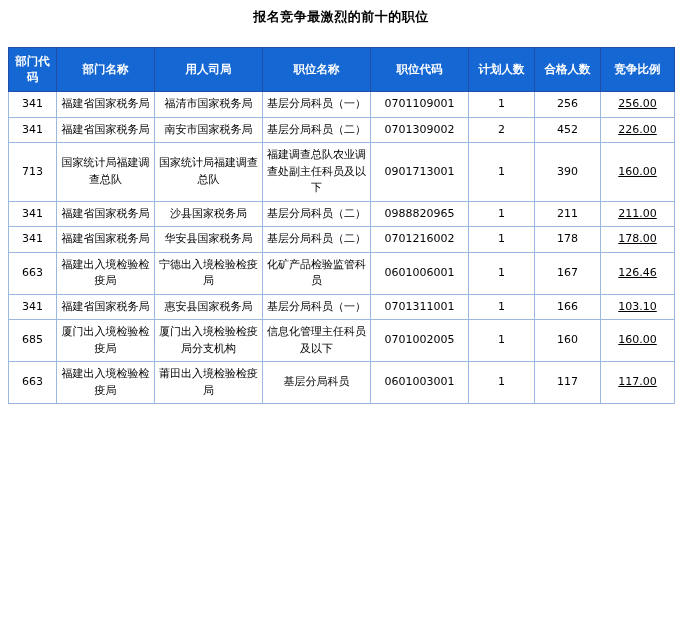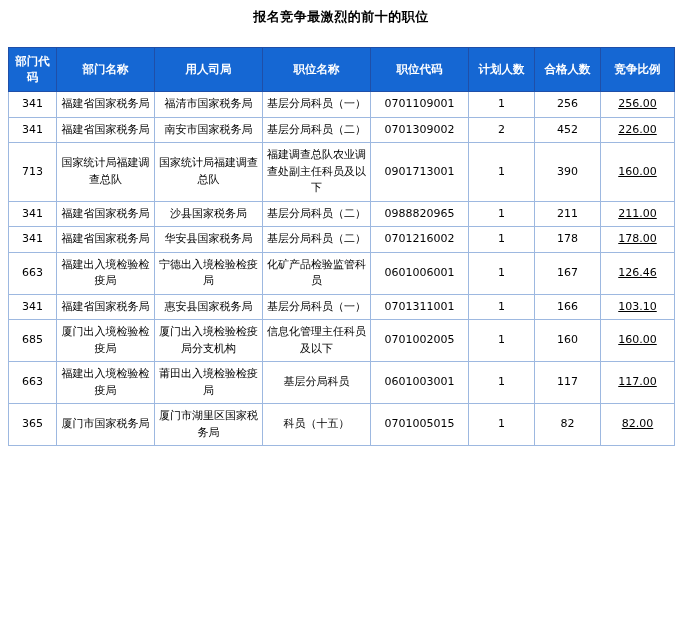--- a/index.html
+++ b/index.html
@@ -178,25 +178,15 @@
       <tr>
         <td>663</td>
         <td>福建出入境检验检疫局</td>
         <td>莆田出入境检验检疫局</td>
         <td>基层分局科员</td>
         <td>0601003001</td>
         <td>1</td>
         <td>117</td>
         <td class="ratio-cell">117.00</td>
       </tr>
-      <tr>
-        <td>365</td>
-        <td>厦门市国家税务局</td>
-        <td>厦门市湖里区国家税务局</td>
-        <td>科员（十五）</td>
-        <td>0701005015</td>
-        <td>1</td>
-        <td>82</td>
-        <td class="ratio-cell">82.00</td>
-      </tr>
     </tbody>
   </table>
 </div>
 
 </body></html>

